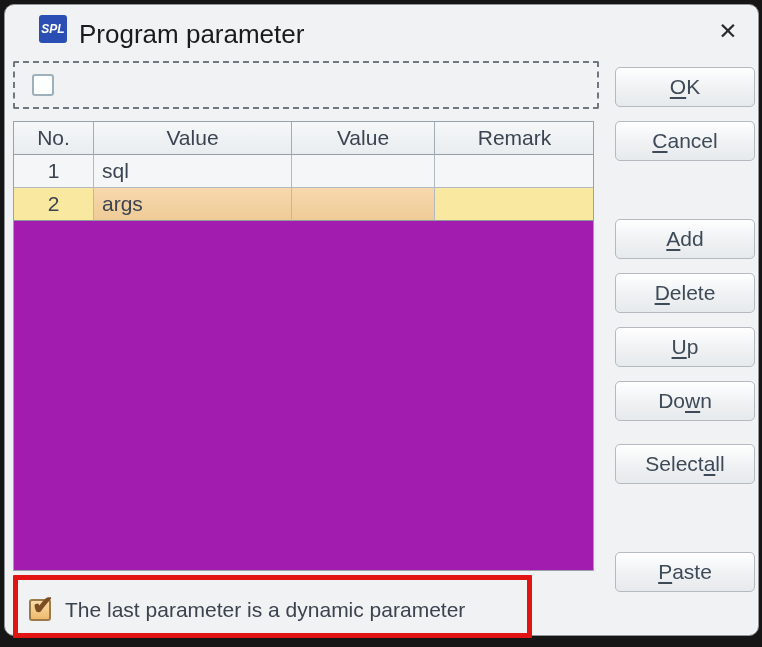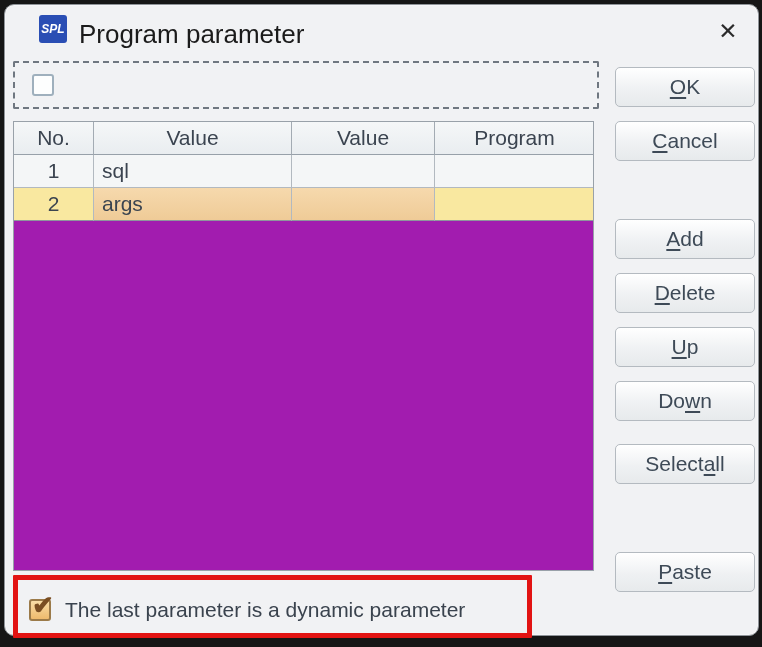--- a/index.html
+++ b/index.html
@@ -118,21 +118,21 @@
 
   <div class="arg-groupbox">
     <div class="checkbox unchecked"></div>
   </div>
 
   <div class="param-table">
     <div class="t-row t-head">
       <div class="t-cell col-no">No.</div>
       <div class="t-cell col-name">Value</div>
       <div class="t-cell col-value">Value</div>
-      <div class="t-cell col-remark">Program</div>
+      <div class="t-cell col-remark">Remark</div>
     </div>
     <div class="t-row row-plain">
       <div class="t-cell col-no">1</div>
       <div class="t-cell col-name">sql</div>
       <div class="t-cell col-value"></div>
       <div class="t-cell col-remark"></div>
     </div>
     <div class="t-row row-selected">
       <div class="t-cell col-no cell-yellow">2</div>
       <div class="t-cell col-name cell-orange">args</div>

